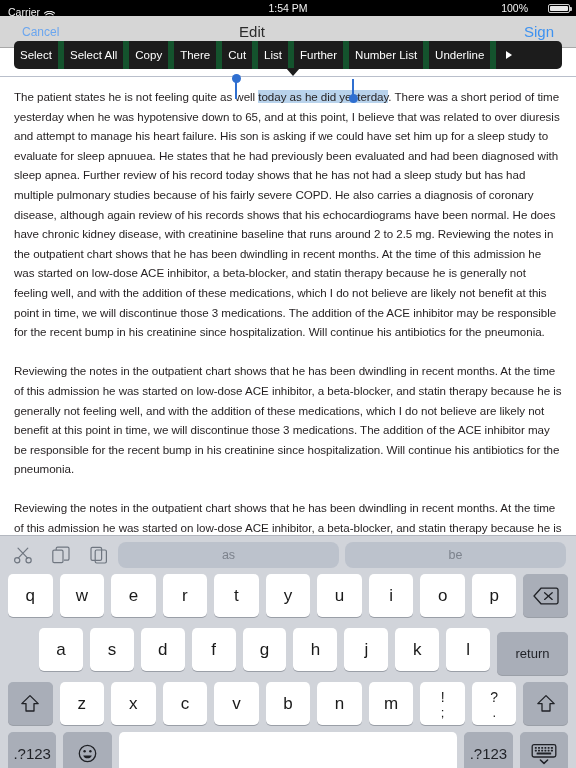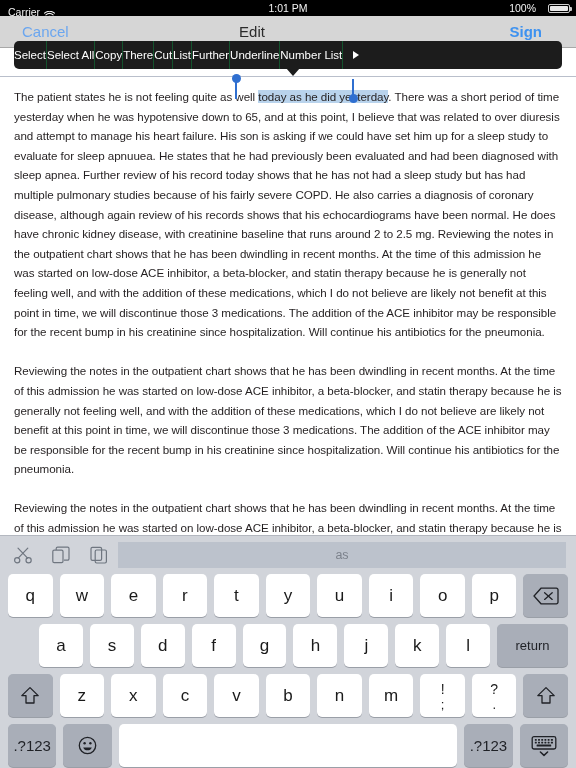--- a/index.html
+++ b/index.html
@@ -15,69 +15,69 @@
   .statusbar {
     position: absolute; top: 0; left: 0;
     width: 576px; height: 16px;
     background: #000000;
     color: #f2f2f2;
     font-size: 10.5px;
     line-height: 16px;
   }
   .sb-left { position: absolute; left: 8px; top: 0; display: flex; align-items: flex-end; gap: 4px; height: 20px; }
   .sb-center { position: absolute; left: 0; width: 576px; text-align: center; top: 0; height: 16px; font-weight: 400; }
-  .sb-right { position: absolute; right: 6px; top: 0; display: flex; align-items: center; gap: 12px; height: 16px; }
+  .sb-right { position: absolute; right: 6px; top: 0; display: flex; align-items: center; gap: 20px; height: 16px; }
   .wifi-icon svg { display: block; }
   .batt-shell {
     width: 22px; height: 9px; border: 1px solid #cfcfcf; border-radius: 2px;
     position: relative; display: inline-block;
   }
   .batt-shell::after {
     content: ""; position: absolute; right: -3px; top: 2.5px;
     width: 2px; height: 4px; background: #cfcfcf; border-radius: 0 1px 1px 0;
   }
   .batt-fill { position: absolute; left: 1px; top: 1px; bottom: 1px; width: 18px; background: #e8e8e8; border-radius: 1px; }
 
   
   .navbar {
     position: absolute; top: 16px; left: 0;
     width: 576px; height: 32px;
     background: #d6d6d6;
     border-bottom: 0.5px solid #a8a8a8;
   }
   .nav-cancel {
     position: absolute; left: 22px; top: 0; height: 32px; line-height: 32px;
-    color: #6ba6ef; font-size: 15px;
+    color: #6ba6ef; font-size: 12px;
   }
   .nav-title {
     position: absolute; left: 0; width: 504px; top: 0; height: 32px; line-height: 32px;
     text-align: center; color: #2b2b2b; font-size: 15px;
   }
   .nav-sign {
-    position: absolute; right: 34px; top: 0; height: 32px; line-height: 32px;
-    color: #3e92f0; font-size: 15px; font-weight: 700;
+    position: absolute; right: 22px; top: 0; height: 32px; line-height: 32px;
+    color: #3e92f0; font-size: 15px; font-weight: 400;
   }
 
   
   .callout {
     position: absolute; top: 41px; left: 14px;
     width: 548px; height: 28px;
     background: #1c1c1c;
     border-radius: 5px;
     display: flex;
     overflow: hidden;
   }
   .callout-item {
     flex: 0 0 auto;
     color: #ffffff;
     font-size: 11.5px;
     line-height: 28px;
     text-align: center;
-    padding: 0 0;
-    border-right: 1px solid #14532d;
+    padding: 0 6px;
+    border-right: 6px solid #14532d;
     white-space: nowrap;
   }
   .callout-item:last-child { border-right: none; }
   .callout-arrow-btn { flex: 0 0 26px; padding: 0; display: flex; align-items: center; justify-content: center; }
   .tri-right {
     width: 0; height: 0;
     border-left: 6px solid #ffffff;
     border-top: 4px solid transparent;
     border-bottom: 4px solid transparent;
   }
@@ -136,21 +136,21 @@
     align-items: center;
   }
   .predict-icons { display: flex; align-items: center; gap: 16px; padding-left: 12px; width: 118px; }
   .pic { width: 22px; height: 22px; display: flex; align-items: center; justify-content: center; }
   .pic svg { display: block; }
   .suggestions { display: flex; gap: 6px; flex: 1; padding-right: 10px; }
   .sugg {
     flex: 1;
     height: 26px; line-height: 26px;
     background: #bcc2cc;
-    border-radius: 0;
+    border-radius: 8px;
     text-align: center;
     color: #7c828c;
     font-size: 12.5px;
   }
 
   .krow { display: flex; align-items: center; justify-content: center; gap: 7px; margin-bottom: 7px; }
   .krow.r1 { padding: 0 8px; }
   .krow.r2 { padding: 0 8px; }
   .krow.r3 { padding: 0 8px; }
   .krow.r4 { padding: 0 8px; }
@@ -162,21 +162,21 @@
     color: #1a1a1a;
     font-size: 17px;
     box-shadow: 0 1px 0 rgba(110,115,125,0.55);
     flex: 1 1 0;
   }
   .key.dark {
     background: #a9aeb8;
     color: #1f2126;
     font-size: 13px;
   }
-  .key.wide-return { flex: 1.62 1 0; font-size: 13px; }
+  .key.wide-return { flex: 1.62 1 0; font-size: 13px; margin-top: 8px; }
   .key.backspace { flex: 1.0 1 0; }
   .key.shift { flex: 1.0 1 0; }
   .key.space { flex: 7.0 1 0; }
   .key.num { flex: 1.0 1 0; font-size: 15px; }
   .key.emoji { flex: 1.0 1 0; font-size: 15px; }
   .key.dismiss { flex: 1.0 1 0; }
   .key.punct {
     flex-direction: column;
     font-size: 13px;
     line-height: 1.0;
@@ -197,21 +197,21 @@
     <div class="sb-left">
       <span>Carrier</span>
       <span class="wifi-icon">
         <svg width="11" height="9" viewBox="0 0 11 9">
           <path d="M5.5 8.2 L3.4 5.6 a3.4 3.4 0 0 1 4.2 0 Z" fill="#f2f2f2"></path>
           <path d="M1.9 3.9 a5.6 5.6 0 0 1 7.2 0" stroke="#f2f2f2" stroke-width="1.1" fill="none" stroke-linecap="round"></path>
           <path d="M0.5 2.1 a7.8 7.8 0 0 1 10 0" stroke="#f2f2f2" stroke-width="1.1" fill="none" stroke-linecap="round"></path>
         </svg>
       </span>
     </div>
-    <div class="sb-center">1:01 PM</div>
+    <div class="sb-center">1:54 PM</div>
     <div class="sb-right">
       <span>100%</span>
       <span class="batt-shell">
         <span class="batt-fill"></span>
       </span>
     </div>
   </div>
 
   <div class="navbar">
     <div class="nav-cancel">Cancel</div>
@@ -220,22 +220,22 @@
   </div>
 
   <div class="callout">
     <div class="callout-item">Select</div>
     <div class="callout-item">Select All</div>
     <div class="callout-item">Copy</div>
     <div class="callout-item">There</div>
     <div class="callout-item">Cut</div>
     <div class="callout-item">List</div>
     <div class="callout-item">Further</div>
+    <div class="callout-item">Number List</div>
     <div class="callout-item">Underline</div>
-    <div class="callout-item">Number List</div>
     <div class="callout-item callout-arrow-btn">
       <span class="tri-right"></span>
     </div>
   </div>
   <div class="callout-tail"></div>
 
   <div class="doc">
     <div class="doc-inner">
       <p class="para"><span>The patient states he is not feeling quite as well </span><span class="sel">today as he did yesterday</span><span>. There was a short period of time yesterday when he was hypotensive down to 65, and at this point, I believe that was related to over diuresis and attempt to manage his heart failure. His son is asking if we could have set him up for a sleep study to evaluate for sleep apnuuea. He states that he had previously been evaluated and had been diagnosed with sleep apnea. Further review of his record today shows that he has not had a sleep study but has had multiple pulmonary studies because of his fairly severe COPD. He also carries a diagnosis of coronary disease, although again review of his records shows that his echocardiograms have been normal. He does have chronic kidney disease, with creatinine baseline that runs around 2 to 2.5 mg. Reviewing the notes in the outpatient chart shows that he has been dwindling in recent months. At the time of this admission he was started on low-dose ACE inhibitor, a beta-blocker, and statin therapy because he is generally not feeling well, and with the addition of these medications, which I do not believe are likely not benefit at this point in time, we will discontinue those 3 medications. The addition of the ACE inhibitor may be responsible for the recent bump in his creatinine since hospitalization. Will continue his antibiotics for the pneumonia.</span></p>
       <p class="para">Reviewing the notes in the outpatient chart shows that he has been dwindling in recent months. At the time of this admission he was started on low-dose ACE inhibitor, a beta-blocker, and statin therapy because he is generally not feeling well, and with the addition of these medications, which I do not believe are likely not benefit at this point in time, we will discontinue those 3 medications. The addition of the ACE inhibitor may be responsible for the recent bump in his creatinine since hospitalization. Will continue his antibiotics for the pneumonia.</p>
@@ -273,20 +273,21 @@
         </span>
         <span class="pic">
           <svg width="18" height="18" viewBox="0 0 18 18">
             <rect x="1.0" y="1.4" width="10.6" height="13.0" rx="1.4" stroke="#6f7680" stroke-width="1.2" fill="#d1d4da"></rect>
             <rect x="5.2" y="4.0" width="11.2" height="13.0" rx="1.4" stroke="#6f7680" stroke-width="1.2" fill="none"></rect>
           </svg>
         </span>
       </div>
       <div class="suggestions">
         <div class="sugg">as</div>
+        <div class="sugg">be</div>
       </div>
     </div>
 
     <div class="krow r1">
       <div class="key">q</div>
       <div class="key">w</div>
       <div class="key">e</div>
       <div class="key">r</div>
       <div class="key">t</div>
       <div class="key">y</div>

